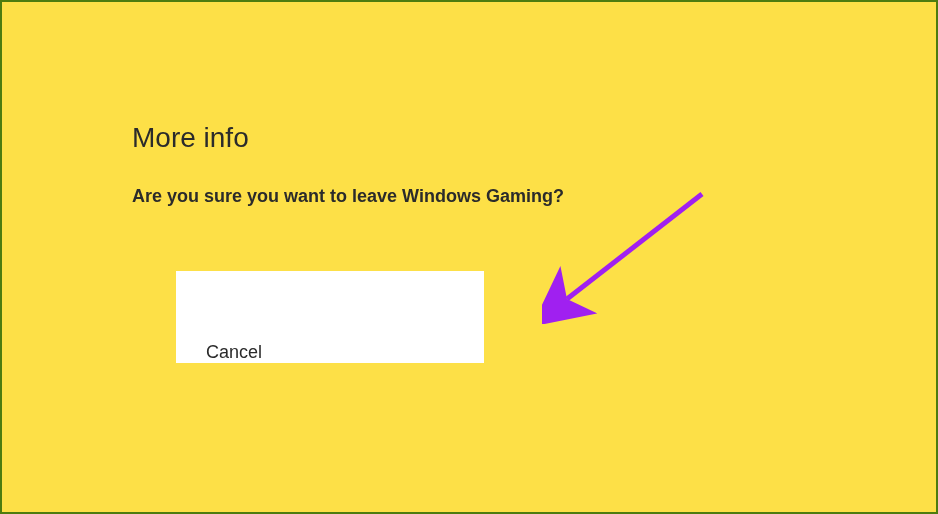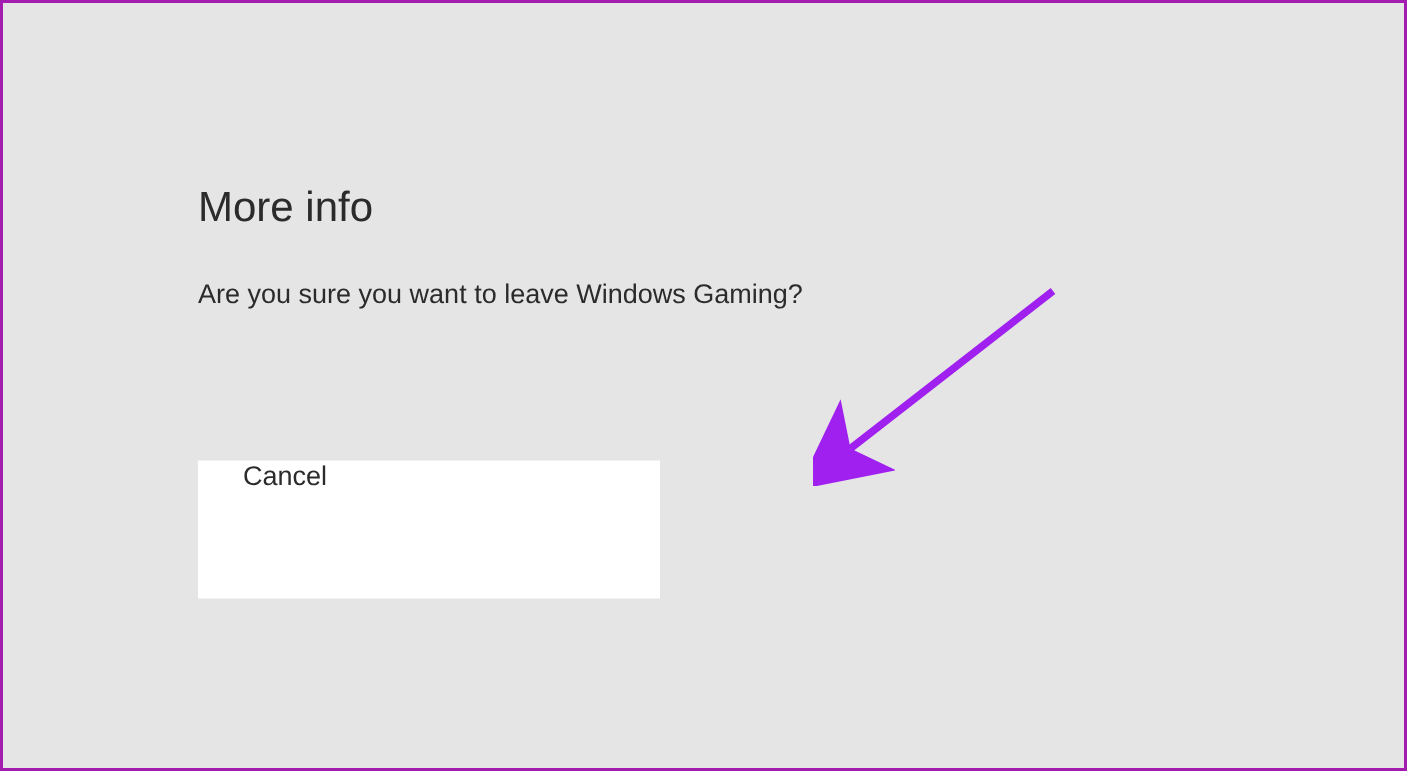--- a/index.html
+++ b/index.html
@@ -10,56 +10,57 @@
     body {
       width: 938px;
       height: 514px;
       font-family: 'Segoe UI', Tahoma, Geneva, Verdana, sans-serif;
       background: #fff;
       position: relative;
     }
     .frame {
       width: 100%;
       height: 100%;
-      border: 2px solid #a21caf;
-      background: #e5e5e5;
+      border: 2px solid #4d7c0f;
+      background: #fde047;
       position: relative;
     }
     .content {
       padding: 120px 0 0 130px;
     }
     .heading {
       font-size: 28px;
       font-weight: 400;
       color: #2b2b2b;
       margin-bottom: 32px;
     }
     .message {
       font-size: 18px;
-      font-weight: 400;
+      font-weight: 700;
       color: #2b2b2b;
-      margin-bottom: 100px;
+      margin-bottom: 64px;
     }
     .button-row {
       display: flex;
       gap: 6px;
     }
     .btn {
       background: #ffffff;
       border: none;
       width: 308px;
       height: 92px;
       text-align: left;
       padding-left: 30px;
       font-size: 18px;
       font-family: inherit;
       color: #2b2b2b;
       cursor: pointer;
       display: flex;
-      align-items: flex-start;
+      align-items: flex-end;
+      margin-left: 44px;
     }
     .annotation-arrow {
       position: absolute;
       top: 182px;
       left: 540px;
       pointer-events: none;
     }
   </style>
 </head>
 <body>

